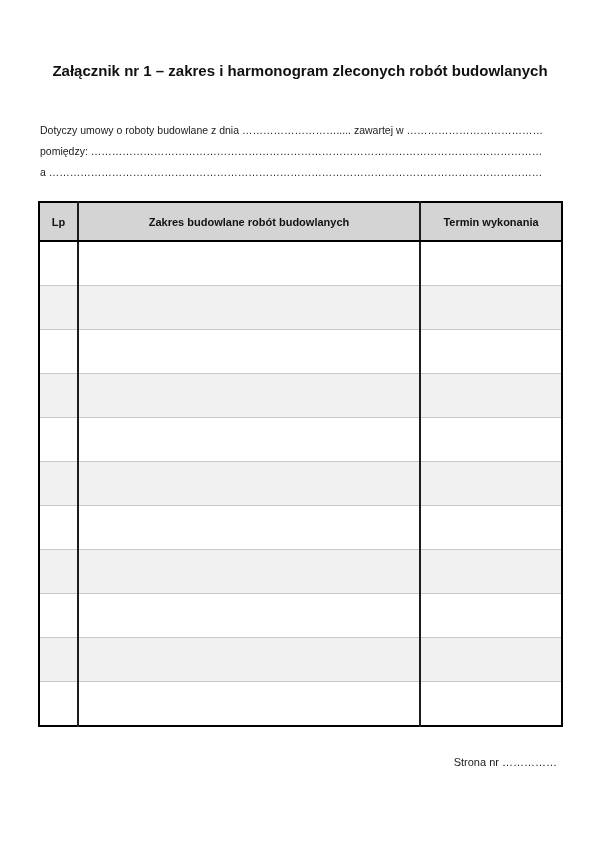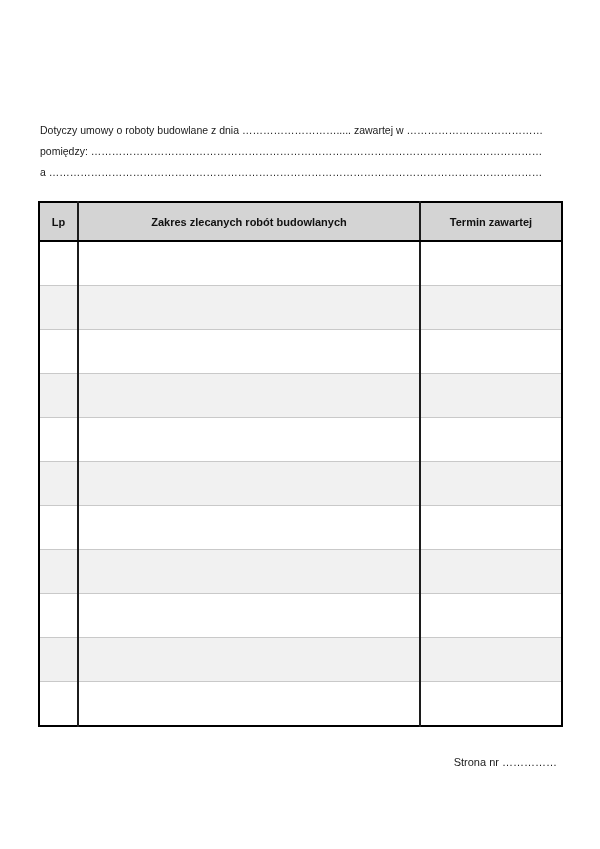--- a/index.html
+++ b/index.html
@@ -92,38 +92,39 @@
     color: #1a1a1a;
     white-space: nowrap;
     text-align: right;
   }
 </style>
 </head>
 <body>
 
 <div class="page">
 
+  <h1 class="title">Załącznik nr 1 – zakres i harmonogram zleconych robót budowlanych</h1>
 
   <div class="intro">
     <div class="intro-line">Dotyczy umowy o roboty budowlane z dnia ………………………..... zawartej w ………………………………………………</div>
     <div class="intro-line">pomiędzy: ……………………………………………………………………………………………………………………………………………………</div>
     <div class="intro-line">a ………………………………………………………………………………………………………………………………………………………………</div>
   </div>
 
   <table class="works-table">
     <colgroup>
       <col class="col-lp">
       <col class="col-zakres">
       <col class="col-termin">
     </colgroup>
     <thead>
       <tr>
         <th>Lp</th>
-        <th>Zakres zlecanych robót budowlanych</th>
-        <th>Termin zawartej</th>
+        <th>Zakres budowlane robót budowlanych</th>
+        <th>Termin wykonania</th>
       </tr>
     </thead>
     <tbody id="table-body">
         <tr>
           <td></td>
           <td></td>
           <td></td>
         </tr>
         <tr>
           <td></td>

